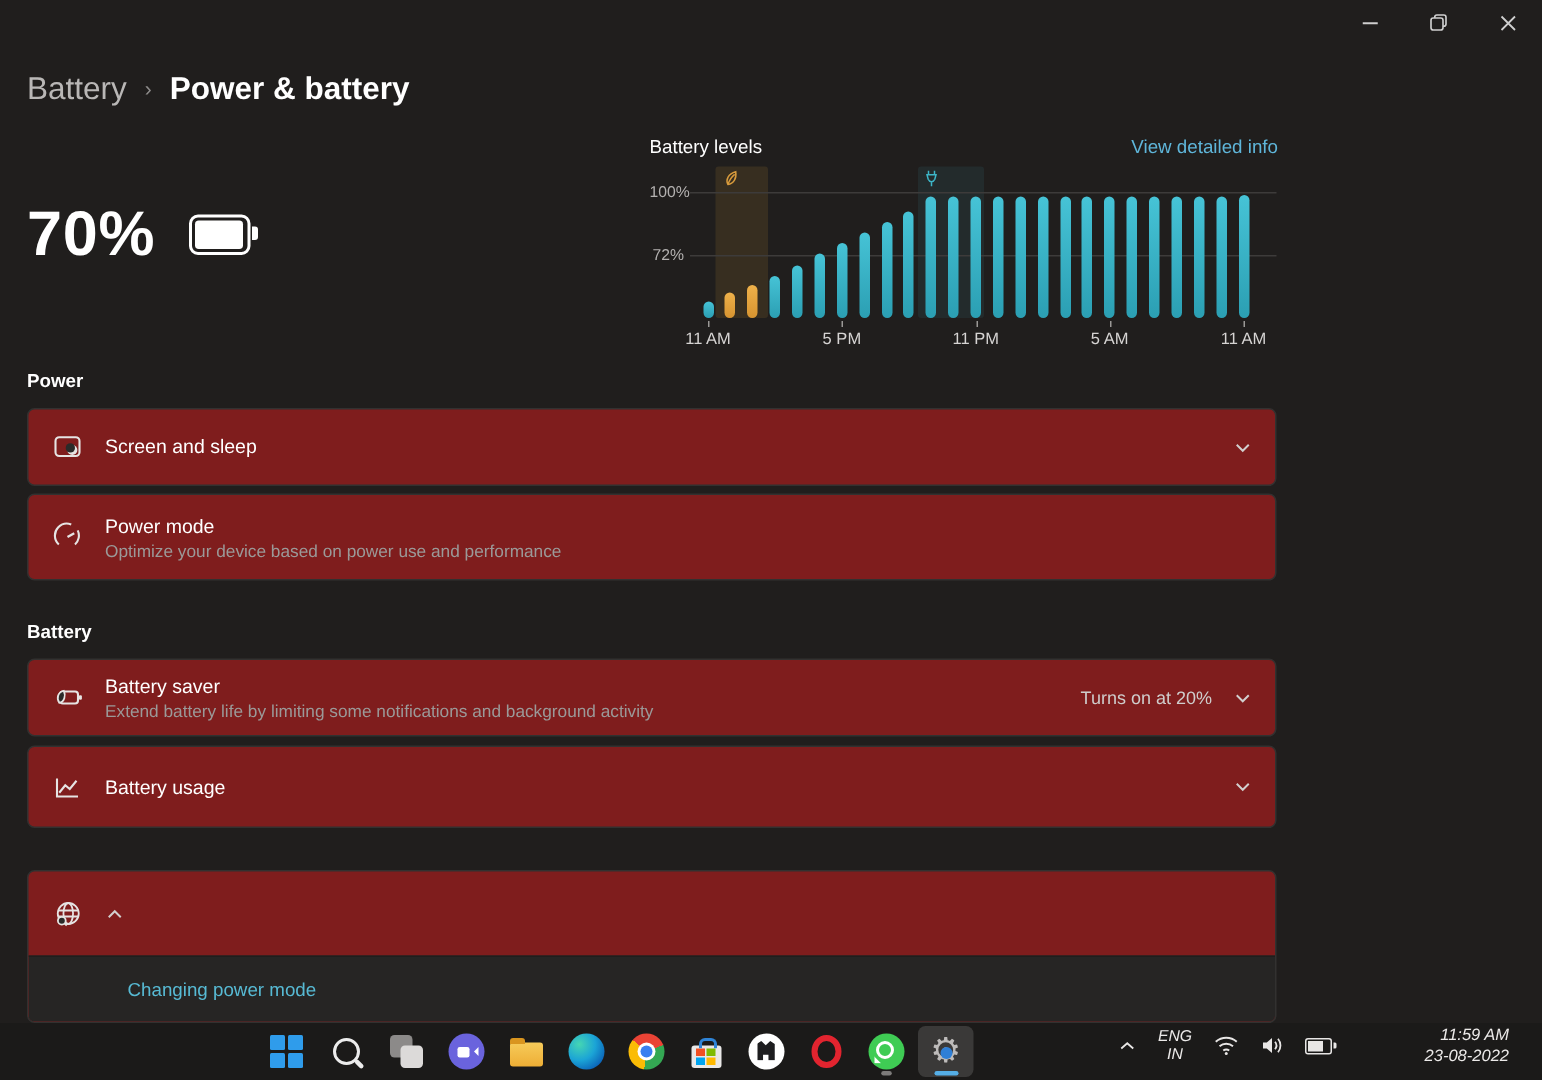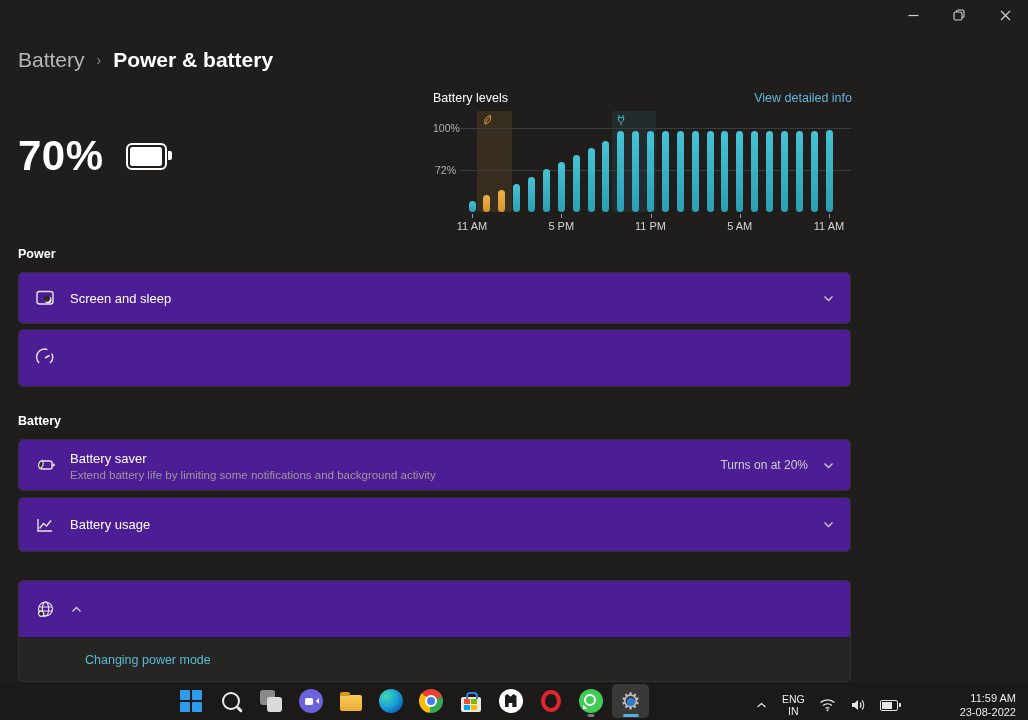--- a/index.html
+++ b/index.html
@@ -34,21 +34,21 @@
   .chart-ico{position:absolute;top:-3px;width:12px;height:12px;}
   #leaf-icon{left:48px;}
   #plug-icon{left:182px;}
   .bar{position:absolute;bottom:0;width:7px;border-radius:4px;}
   .bar.normal{background:linear-gradient(180deg,#46c3d6 0%,#2b9fb3 100%);}
   .bar.saver{background:linear-gradient(180deg,#efb14a 0%,#d79430 100%);}
   .xtick{position:absolute;top:123px;width:1px;height:4px;background:#9a9896;}
   .xlabel{position:absolute;top:129px;width:46px;margin-left:-23px;text-align:center;font-size:11px;color:#d6d4d3;}
   
   .section-label{position:absolute;left:18px;font-size:12.5px;font-weight:700;color:#fff;}
-  .card{position:absolute;left:18px;width:833px;box-sizing:border-box;background:#4c1d95;
+  .card{position:absolute;left:18px;width:833px;box-sizing:border-box;background:#7f1d1d;
     border:1px solid #323130;border-radius:5px;display:flex;align-items:center;padding:0 15px;}
   .card .ico{width:22px;display:flex;justify-content:center;margin-right:14px;flex:none;}
   .card .txt{flex:1;min-width:0;}
   .card .t1{font-size:13px;color:#fff;line-height:1.25;}
   .card .t2{font-size:11.5px;color:#9b9998;margin-top:2px;}
   .card .rval{font-size:12px;color:#cfcdcc;margin-right:14px;}
   .chev{flex:none;display:flex;align-items:center;}
   .dropdown{flex:none;display:flex;align-items:center;justify-content:space-between;
     width:104px;height:30px;box-sizing:border-box;padding:0 10px 0 12px;background:#373635;
     border:1px solid #454443;border-bottom-color:#3b3a39;border-radius:4px;color:#fff;font-size:12.5px;cursor:pointer;}
@@ -104,21 +104,21 @@
   .opera{width:16px;height:19px;border:4px solid #e2242f;border-radius:50%;box-sizing:border-box;width:20px;height:22px;}
   
   .wapp{position:relative;width:24px;height:24px;background:#3fcc54;border-radius:50%;}
   .wapp::before{content:"";position:absolute;left:5px;top:5px;width:12px;height:12px;border:2px solid #fff;border-radius:50%;box-sizing:border-box;}
   .wapp::after{content:"";position:absolute;left:4px;bottom:4px;width:5px;height:5px;background:#fff;
     clip-path:polygon(0 100%,100% 100%,0 0);}
   
   .gear{position:relative;font-size:23px;line-height:1;color:#bdbbba;font-family:"DejaVu Sans",sans-serif;}
   .gear::after{content:"";position:absolute;left:50%;top:54%;width:8px;height:8px;margin:-4px 0 0 -4px;background:#2f7fd6;border-radius:50%;}
   
-  #tb-right{position:absolute;right:6px;display:flex;align-items:flex-end;gap:6px;height:100%;}
+  #tb-right{position:absolute;right:16px;display:flex;align-items:flex-start;gap:6px;height:100%;font-style:italic;}
   .trayslot{display:flex;align-items:center;justify-content:center;height:30px;padding:0 4px;border-radius:4px;}
   #lang{display:flex;flex-direction:column;align-items:center;line-height:1.15;font-size:10.5px;color:#eceae9;}
   #clock{display:flex;flex-direction:column;align-items:flex-end;line-height:1.3;font-size:11px;color:#eceae9;padding-right:6px;margin-left:48px;}
   .tbatt{position:relative;width:16px;height:9px;border:1.5px solid #e8e6e5;border-radius:2px;}
   .tbatt::before{content:"";position:absolute;left:1px;top:1px;bottom:1px;width:10px;background:#e8e6e5;}
   .tbatt::after{content:"";position:absolute;right:-4px;top:2px;width:2px;height:4px;background:#e8e6e5;border-radius:0 1px 1px 0;}
 </style>
 </head>
 <body>
 
@@ -235,20 +235,24 @@
   </span>
 </div>
 
 <div class="card" style="top:329px;height:58px">
   <span class="ico">
     <svg width="20" height="20" viewBox="0 0 20 20" fill="none" stroke="#e6e4e3" stroke-width="1.4">
       <path d="M4.2 15 A8 8 0 1 1 15 15" stroke-dasharray="22 6"></path>
       <path d="M10 10 L14.5 7.5" stroke-width="1.6"></path>
     </svg>
   </span>
+  <span class="txt">
+    <span class="t1">Power mode</span>
+    <div class="t2">Optimize your device based on power use and performance</div>
+  </span>
 </div>
 
 <div class="section-label" style="top:414px">Battery</div>
 
 <div class="card" style="top:439px;height:52px">
   <span class="ico">
     <svg width="21" height="20" viewBox="0 0 21 20" fill="none">
       <rect x="5" y="6" width="12" height="8" rx="2" stroke="#e6e4e3" stroke-width="1.4"></rect>
       <rect x="17.6" y="8.5" width="2" height="3" rx="0.8" fill="#e6e4e3"></rect>
       <path d="M7.5 5.5 C3.5 6.5 2.5 10.5 4.5 13.5 C8 13 9 8.5 7.5 5.5 Z" fill="#2b2a29" stroke="#e6e4e3" stroke-width="1.2"></path>

